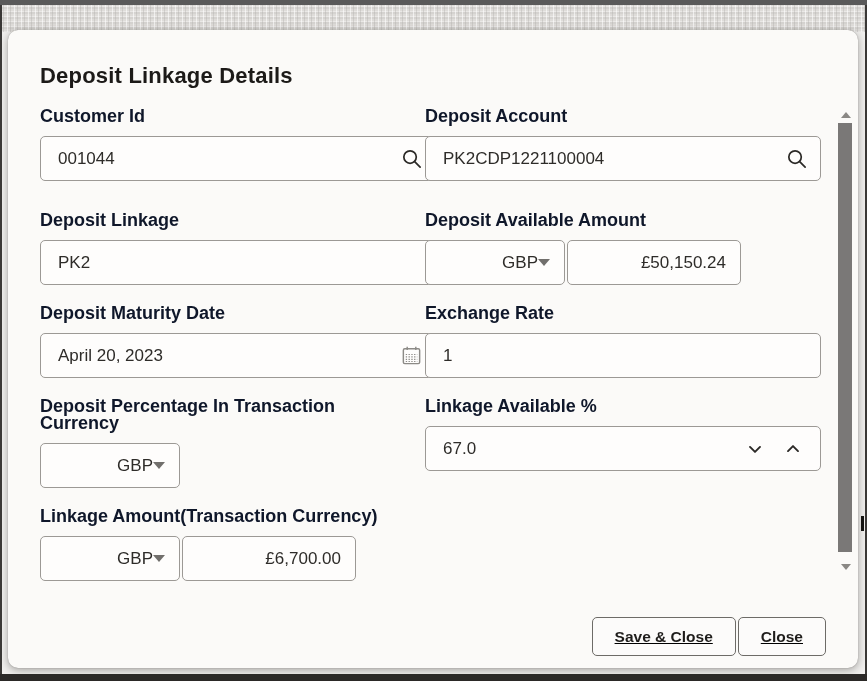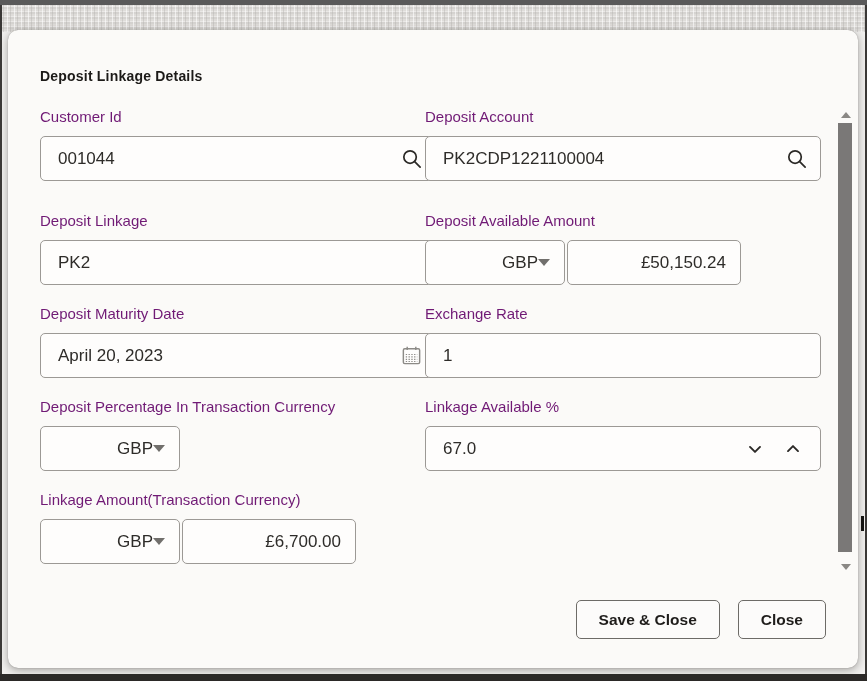--- a/index.html
+++ b/index.html
@@ -23,33 +23,33 @@
       repeating-linear-gradient(0deg, rgba(255,255,255,.35) 0 1px, transparent 1px 3px, rgba(185,183,180,.25) 3px 5px);
   }
   
   .modal{
     position:absolute;left:8px;top:30px;width:850px;height:638px;z-index:3;
     background:#fbfaf8;border-radius:10px;
     box-shadow:0 2px 8px rgba(40,38,36,.40), 0 0 1px rgba(40,38,36,.45);
     box-sizing:border-box;padding-top:33px;
   }
   .modal-title{
-    margin:0 0 0 32px;font-size:14px;line-height:26px;font-weight:700;
+    margin:0 0 0 32px;font-size:22px;line-height:26px;font-weight:700;
     color:#1c1a18;letter-spacing:.2px;
   }
   
   .form-grid{
     margin:19px 0 0 32px;display:grid;
     grid-template-columns:340px 340px;column-gap:45px;row-gap:20px;
   }
   .field{display:block;}
   .field.row1{margin-bottom:11px;}
   .field-label{
-    display:block;font-size:15px;line-height:17px;font-weight:400;
-    color:#701a75;margin-bottom:11px;
+    display:block;font-size:18px;line-height:17px;font-weight:700;
+    color:#0f172a;margin-bottom:11px;
   }
   .control-row{display:flex;gap:2px;}
   .input-wrap{
     position:relative;display:flex;align-items:center;box-sizing:border-box;
     height:45px;background:#fefdfc;border:1px solid #9c9995;border-radius:5px;
   }
   .input-wrap.full{width:396px;}
   .input-wrap.ccy{width:140px;justify-content:flex-end;padding:0 14px 0 0;}
   .input-wrap.amt{width:174px;}
   .text-input{
@@ -67,21 +67,21 @@
   }
   .caret-down{
     width:0;height:0;border-left:6px solid transparent;border-right:6px solid transparent;
     border-top:7px solid #716f6c;
   }
   .stepper-btns{position:absolute;right:14px;top:0;height:100%;display:flex;align-items:center;gap:12px;}
   .stepper-btn{background:none;border:none;padding:0;width:26px;height:26px;cursor:pointer;
     display:flex;align-items:center;justify-content:center;}
   
   .footer{
-    margin:36px 32px 0 16px;display:flex;justify-content:flex-end;gap:18px;
+    margin:36px 32px 0 16px;display:flex;justify-content:flex-end;gap:2px;text-decoration:underline;
   }
   .btn{
     height:39px;box-sizing:border-box;padding:0 22px;background:#fcfbfa;
     border:1px solid #6d6b67;border-radius:5px;font-family:"Liberation Sans", sans-serif;
     font-size:15.5px;font-weight:700;color:#1f1d1b;cursor:pointer;
   }
   
   .scrollbar{
     position:absolute;top:82px;right:5px;width:15px;height:458px;z-index:6;
   }

